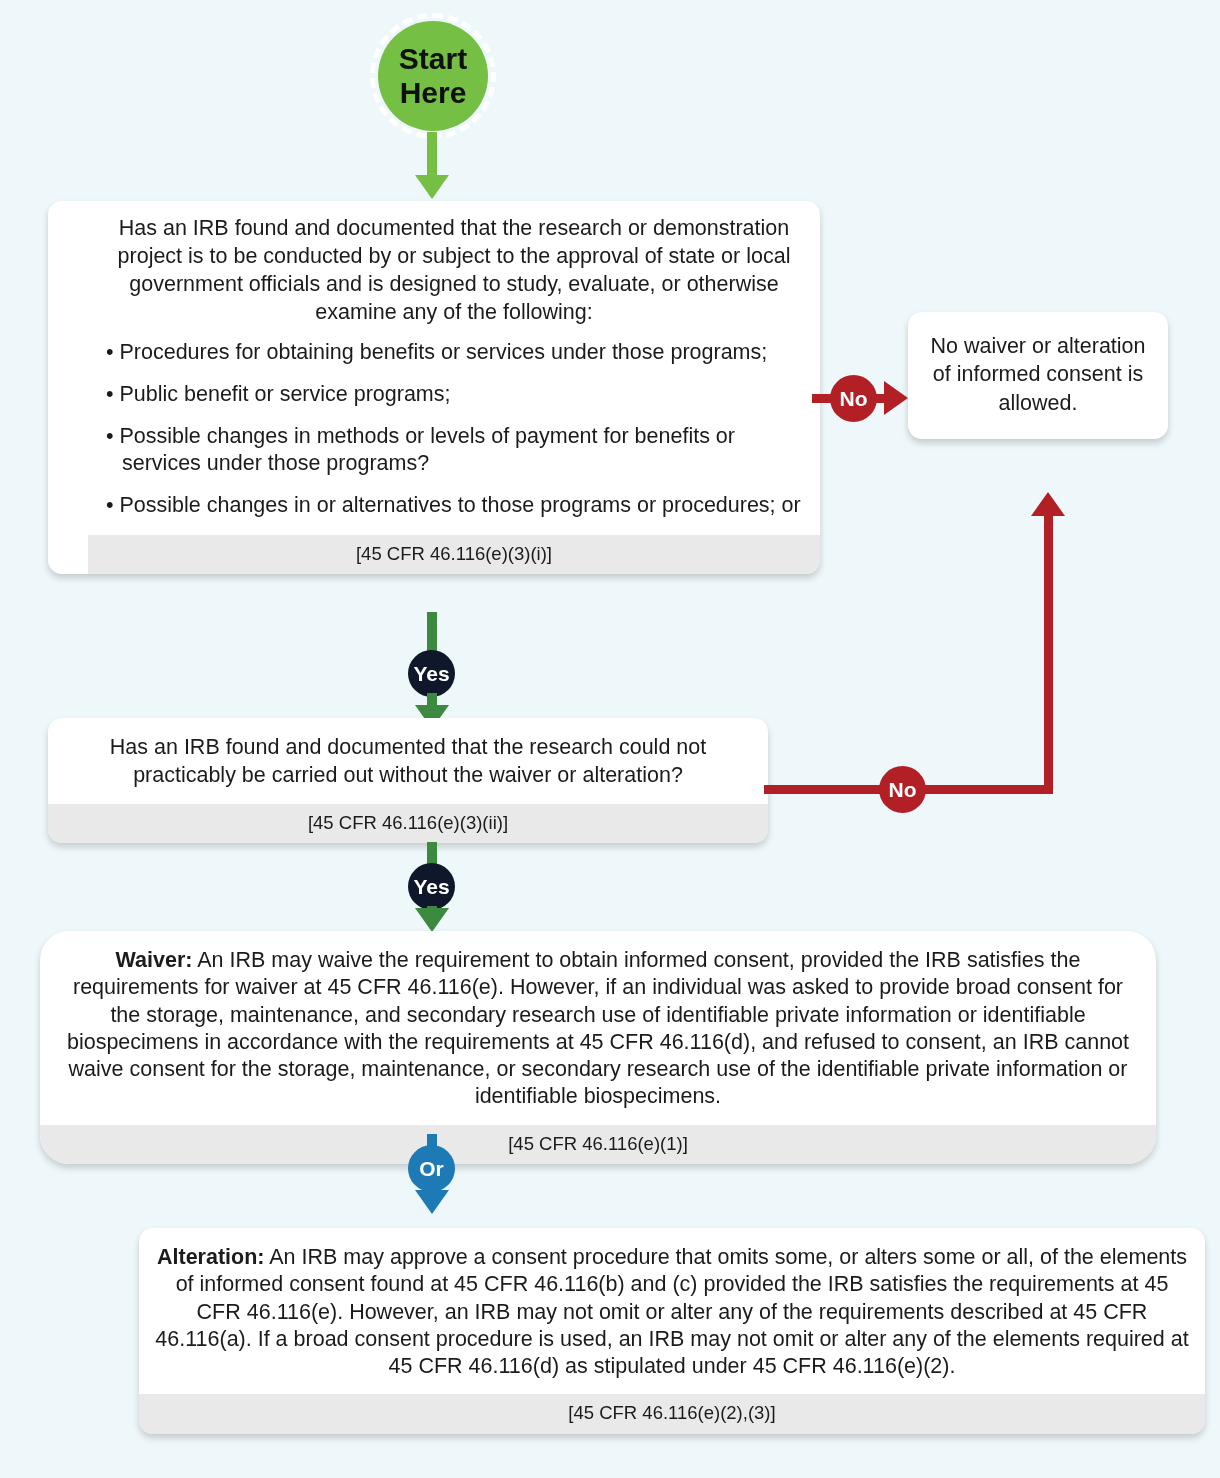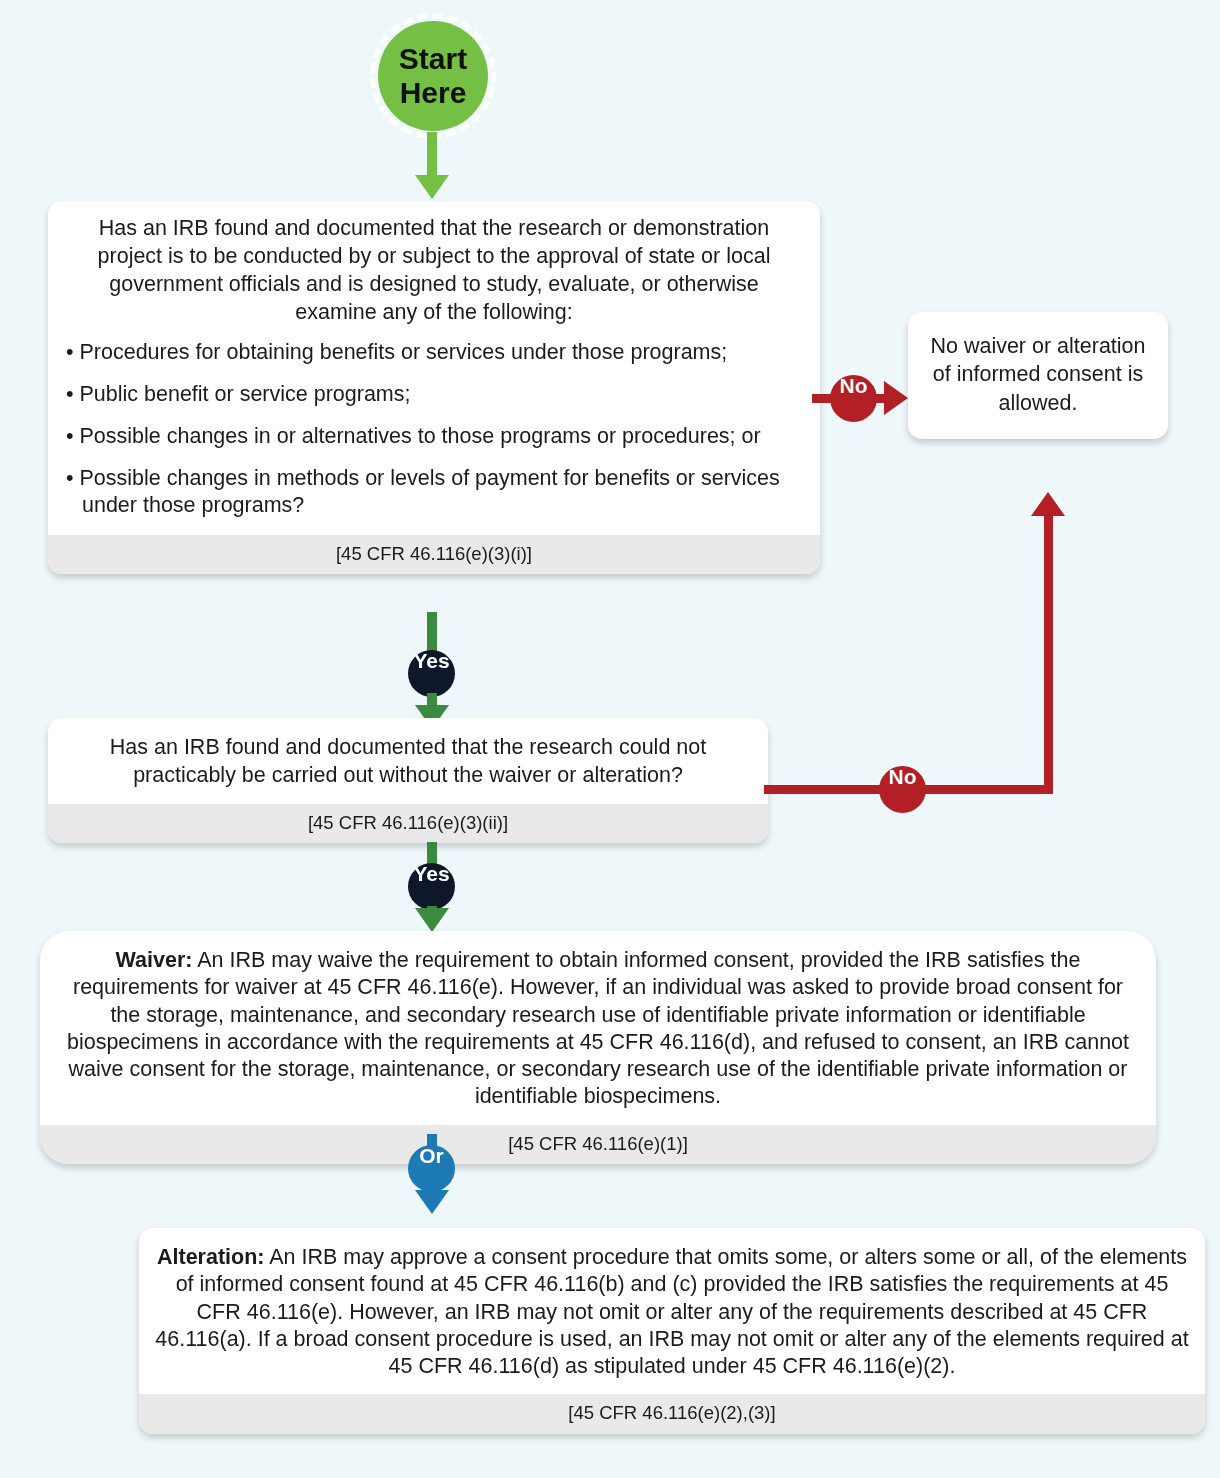--- a/index.html
+++ b/index.html
@@ -100,31 +100,31 @@
     position:absolute;width:0;height:0;
     border-top:17px solid transparent;
     border-bottom:17px solid transparent;
     border-left:24px solid #b21f24;
   }
 
   
   .badge{
     position:absolute;
     border-radius:50%;
-    display:flex;justify-content:center;
+    display:flex;align-items:center;justify-content:center;
     color:#ffffff;font-weight:bold;
     font-size:21px;
     line-height:1;
   }
   .badge.no{background:#b21f24;}
   .badge.yes{background:#0f172a;}
   .badge.or{background:#1d7ab5;}
 
   
-  #q1-card{left:48px;top:201px;width:772px;}
+  #q1-card{left:48px;top:201px;width:772px;padding-left:40px;}
   #outcome-card{left:908px;top:312px;width:260px;}
   #outcome-card .body{padding:20px 16px 22px 16px;line-height:1.32;}
   #q2-card{left:48px;top:718px;width:720px;}
   #q2-card .body{padding:16px 18px 14px 18px;}
   #waiver-card{left:40px;top:931px;width:1116px;border-radius:29px;}
   #waiver-card .body{padding:16px 16px 14px 16px;line-height:1.27;}
   #alteration-card{left:139px;top:1228px;width:1066px;}
   #alteration-card .body{padding:16px 16px 14px 16px;line-height:1.27;}
 </style>
 </head>
@@ -144,22 +144,22 @@
 
   <div class="vline ltgreen" style="left:427px;top:132px;width:10px;height:45px;"></div>
   <div class="arrow-down ltgreen" style="left:415px;top:175px;"></div>
 
   <div class="card" id="q1-card">
     <div class="body">
       <div>Has an IRB found and documented that the research or demonstration project is to be conducted by or subject to the approval of state or local government officials and is designed to study, evaluate, or otherwise examine any of the following:</div>
       <div class="bullets">
         <div class="bullet">• Procedures for obtaining benefits or services under those programs;</div>
         <div class="bullet">• Public benefit or service programs;</div>
+        <div class="bullet">• Possible changes in methods or levels of payment for benefits or services under those programs?</div>
         <div class="bullet">• Possible changes in or alternatives to those programs or procedures; or</div>
-        <div class="bullet">• Possible changes in methods or levels of payment for benefits or services under those programs?</div>
       </div>
     </div>
     <div class="cite">[45 CFR 46.116(e)(3)(i)]</div>
   </div>
 
   <div class="hline" style="left:812px;top:394px;width:28px;height:9px;"></div>
   <div class="badge no" style="left:830px;top:375px;width:47px;height:47px;">
     <span>No</span>
   </div>
   <div class="hline" style="left:872px;top:394px;width:16px;height:9px;"></div>

